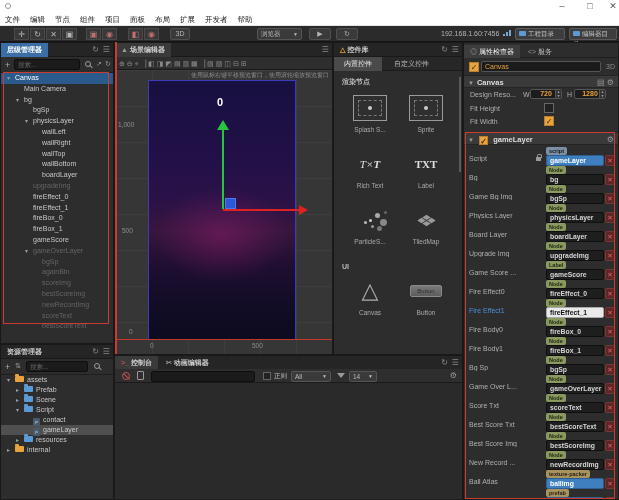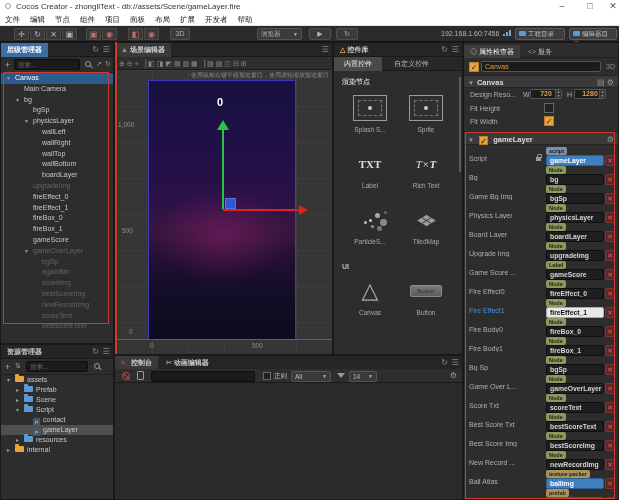--- a/index.html
+++ b/index.html
@@ -117,21 +117,20 @@
 .locki::before{content:'';position:absolute;top:-3px;left:1px;width:3px;height:3px;border:1px solid #999;border-bottom:none;border-radius:2px 2px 0 0}
 
 .redrect{position:absolute;border:1.5px solid #cc3b30;pointer-events:none;z-index:50}
 #red-vline{position:absolute;left:115px;top:42px;width:2px;height:312px;background:#cc3b30;z-index:50}
 </style>
 </head>
 <body>
 
 <div class="abs" id="titlebar">
   <span class="appicon"></span>
-  <span class="ttl">Cocos Creator - zhongliText - db://assets/Scene/gameLayer.fire</span>
   <span class="winbtn" style="left:552px">–</span>
   <span class="winbtn" style="left:580px">□</span>
   <span class="winbtn" style="left:603px">✕</span>
 </div>
 
 <div class="abs" id="menubar"><span class="menu-item">文件</span><span class="menu-item">编辑</span><span class="menu-item">节点</span><span class="menu-item">组件</span><span class="menu-item">项目</span><span class="menu-item">面板</span><span class="menu-item">布局</span><span class="menu-item">扩展</span><span class="menu-item">开发者</span><span class="menu-item">帮助</span></div>
 
 <div class="abs" id="main-toolbar">
   <span class="tico" style="left:14px">✛</span>
   <span class="tico" style="left:30px">↻</span>
@@ -294,29 +293,29 @@
         </div>
         <div class="witem">
           <div class="wicon">
             <span class="sp-in"></span>
             <span class="sp-dot"></span>
           </div>
           <div class="wlabel">Sprite</div>
         </div>
         <div class="witem">
           <div class="wicon noborder">
+            <span class="rtxart"><i>T</i>×<b>T</b></span>
+          </div>
+          <div class="wlabel">Rich Text</div>
+        </div>
+        <div class="witem">
+          <div class="wicon noborder">
             <span class="txtart">TXT</span>
           </div>
           <div class="wlabel">Label</div>
-        </div>
-        <div class="witem">
-          <div class="wicon noborder">
-            <span class="rtxart"><i>T</i>×<b>T</b></span>
-          </div>
-          <div class="wlabel">Rich Text</div>
         </div>
         <div class="witem">
           <div class="wicon noborder">
             <span class="pdots"></span>
           </div>
           <div class="wlabel">ParticleS...</div>
         </div>
         <div class="witem">
           <div class="wicon noborder">
             <span class="tiles">

